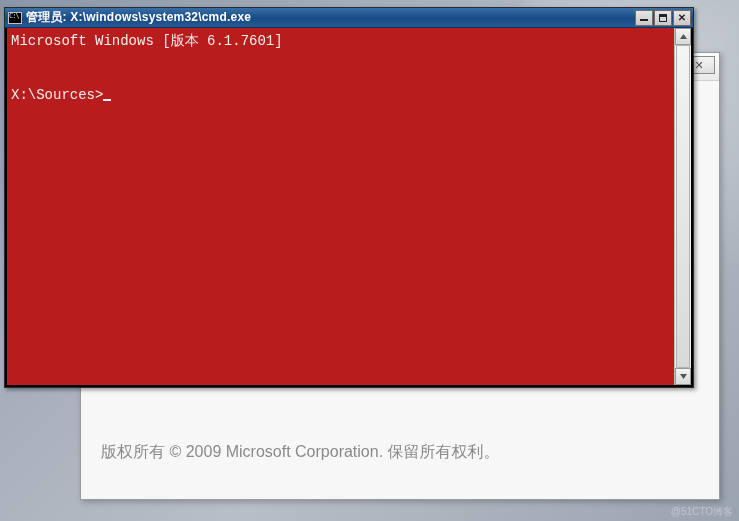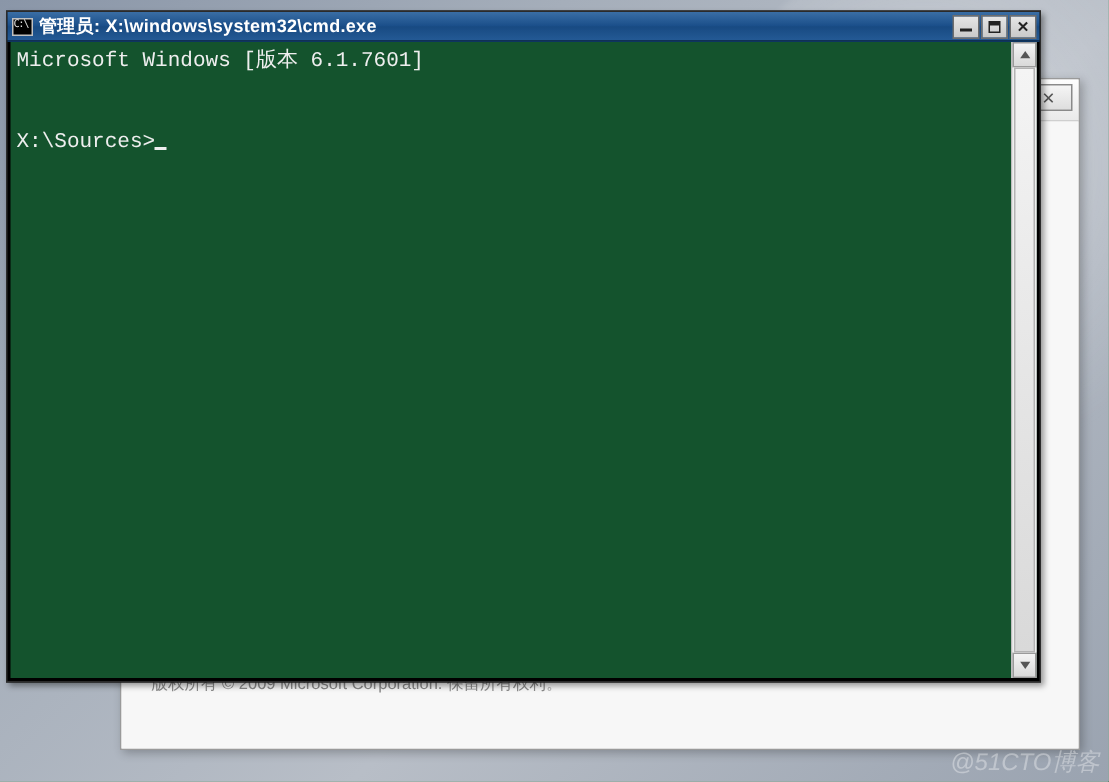--- a/index.html
+++ b/index.html
@@ -31,33 +31,33 @@
   }
   .in-close {
     width: 32px; height: 18px; border: 1px solid #8a8a8a;
     background: linear-gradient(#f5f5f5,#dedede);
     display: flex; align-items: center; justify-content: center;
     font-family: Arial; font-size: 11px; color: #555;
   }
   .installer-body { position: absolute; inset: 28px 0 0 0; background: #f7f7f7; }
   .copyright {
     position: absolute; left: 20px; bottom: 36px;
-    font-size: 11px; color: #8a8a8a;
+    font-size: 16px; color: #8a8a8a;
   }
   .next-btn {
     position: absolute; right: 22px; bottom: 26px;
     width: 80px; height: 22px;
     background: linear-gradient(#fdfdfd,#e6e6e6);
     border: 1px solid #8f8f8f; border-radius: 3px;
     font-size: 12px; color: #333;
     display: flex; align-items: center; justify-content: center;
   }
   
   .cmd {
-    position: absolute; left: 4px; top: 7px; width: 690px; height: 448px;
+    position: absolute; left: 4px; top: 7px; width: 690px; height: 381px;
     border: 1px solid #2b2b2b;
     box-shadow: 2px 2px 4px rgba(0,0,0,.4);
     background: #000;
   }
   .cmd-titlebar {
     height: 20px;
     background: linear-gradient(#3a6ea5,#1b4f8a 48%,#184a82 52%,#245a95);
     display: flex; align-items: center;
     border-bottom: 1px solid #0e3560;
     padding: 0 2px 0 3px;
@@ -79,21 +79,21 @@
     width: 18px; height: 16px;
     background: linear-gradient(#e6e6e6,#c9c9c9);
     border: 1px solid #6d6d6d;
     display: flex; align-items: center; justify-content: center;
     font-family: Arial; font-size: 10px; color: #222; font-weight: bold;
   }
   .cmd-btn.min span { width: 8px; height: 2px; background: #222; display:block; margin-top:5px;}
   .cmd-btn.max span { width: 8px; height: 8px; border: 1.5px solid #222; display:block; border-top-width:3px;}
   .cmd-body {
     position: absolute; left: 2px; right: 2px; top: 20px; bottom: 2px;
-    background: #14532d; display: flex; gap: 12px;
+    background: #b91c1c; display: flex; gap: 12px;
   }
   .cmd-text {
     flex: 1;
     font-family: "MS Gothic","NSimSun","SimSun","Courier New",monospace;
     font-size: 14px; line-height: 18px; color: #eeeeee;
     padding: 4px 0 0 4px; white-space: pre;
   }
   .cursor {
     display: inline-block; width: 8px; height: 2px; background: #eee;
     vertical-align: -2px; margin-left: 0;
@@ -112,22 +112,21 @@
   }
   .sb-btn svg { display:block; }
   .sb-track { flex: 1; position: relative; background: #efefef; }
   .sb-thumb {
     position: absolute; left: 1px; right: 1px; top: 0; height: 100%;
     background: linear-gradient(#f4f4f4,#d9d9d9);
     border: 1px solid #b3b3b3;
   }
   .watermark {
     position: absolute; right: 6px; bottom: 2px;
-    font-size: 16px; color: rgba(255,255,255,.35);
-    font-style: italic;
+    font-size: 10px; color: rgba(255,255,255,.35);
     margin-left: 36px;
   }
 </style>
 </head>
 <body>
 
 <div class="installer">
   <div class="installer-titlebar">
     <div class="in-close">✕</div>
   </div>

